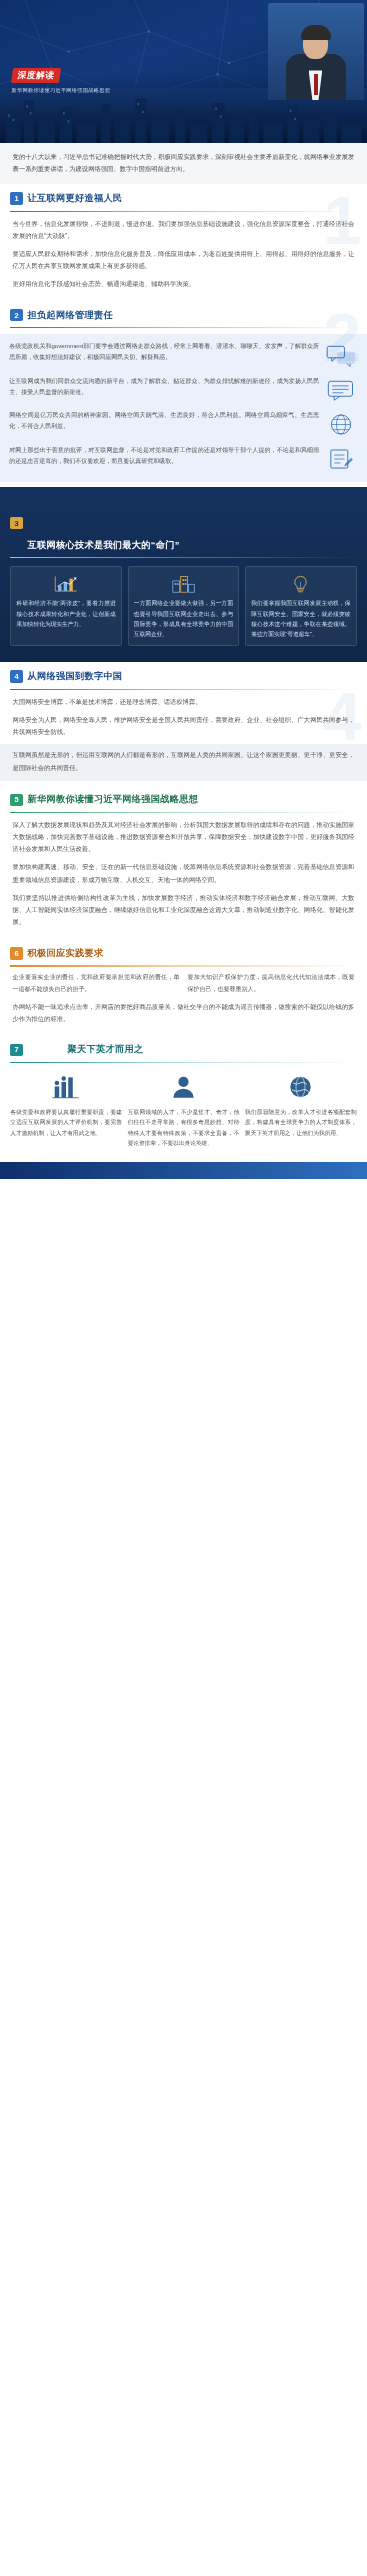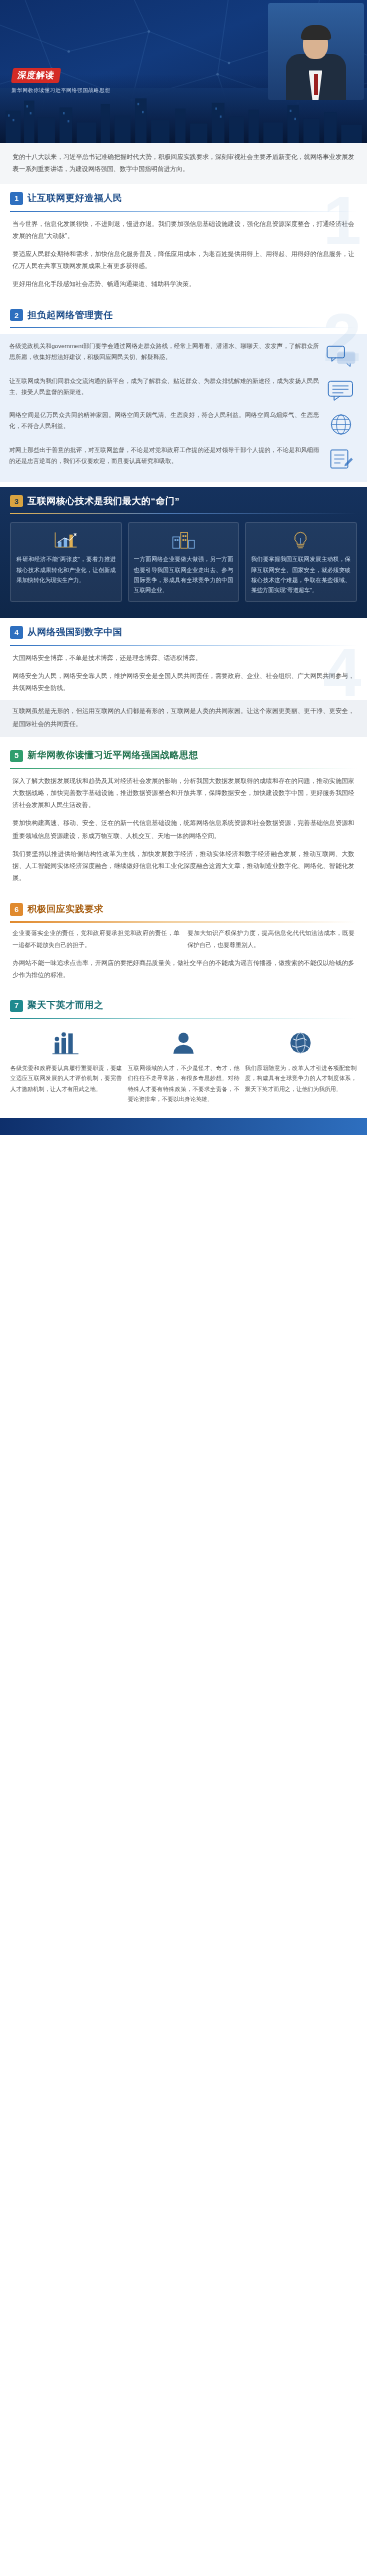--- a/index.html
+++ b/index.html
@@ -190,21 +190,21 @@
     color: #4f4f4f;
     text-align: justify;
   }
 
   
   .dark {
     background: linear-gradient(180deg,#15325e 0%, #0f2749 100%);
     color: #dce8f7;
     padding: 0 0 10.3px;
   }
-  .dark .sec-title { color:#ffffff; }
+  .dark .sec-title { color:#ffffff;margin-top:44px; }
   .dark .sec-num { background:#d9a441; color:#17334f;}
   .dark .sec-rule { background: linear-gradient(90deg,#e0b155 0%, #4d79b5 45%, rgba(255,255,255,0) 100%); }
   .cards {
     display:flex;
     gap: 5.7px;
     padding: 2.3px 10.3px 5.7px;
   }
   .card {
     flex: 1;
     background: rgba(255,255,255,.06);
@@ -251,21 +251,21 @@
   .two-col .col {
     flex:1;
     font-size: 6px;
     line-height: 1.9;
     color:#4f4f4f;
     text-align: justify;
   }
 
   
   .sec-teal .sec-num { background:#1f8a8f; }
-  .sec-teal .sec-title { color:#156b70; }
+  .sec-teal .sec-title { color:#156b70;margin-left:40px; }
   .sec-teal .sec-rule { background: linear-gradient(90deg,#1f8a8f 0%, #a9dcdf 45%, rgba(255,255,255,0) 100%); }
   .tri {
     display:flex;
     gap: 5.7px;
     padding: 2.3px 10.3px 8px;
   }
   .tri .t-col { flex:1; }
   .tri .t-ico { height: 31px; display:flex; align-items:center; justify-content:center; margin-bottom: 4.6px; }
   .tri .t-txt { font-size: 5.7px; line-height: 1.85; color:#4f4f4f; text-align: justify; }
 

